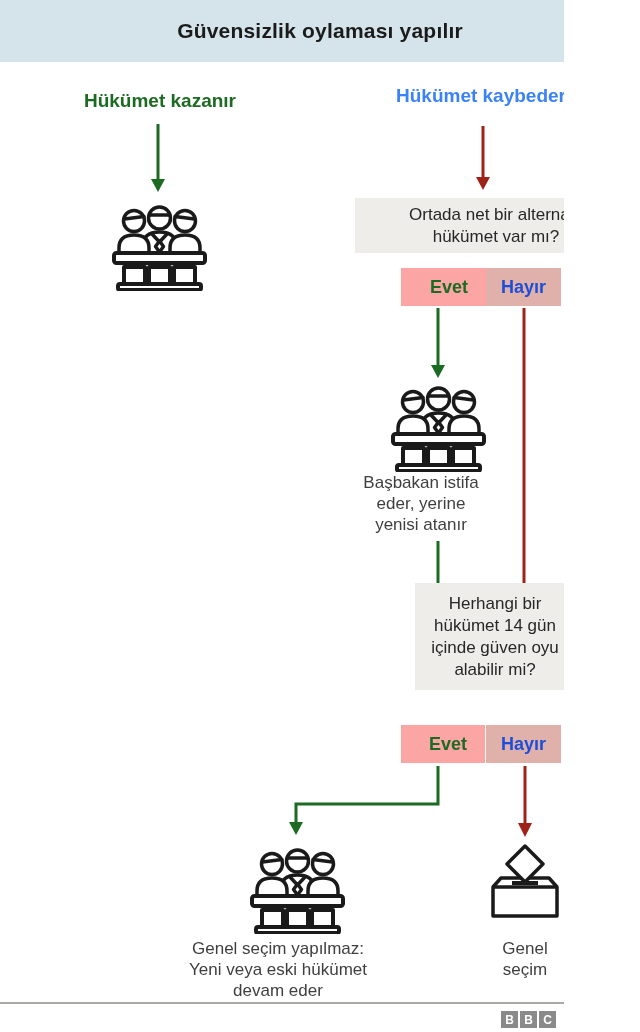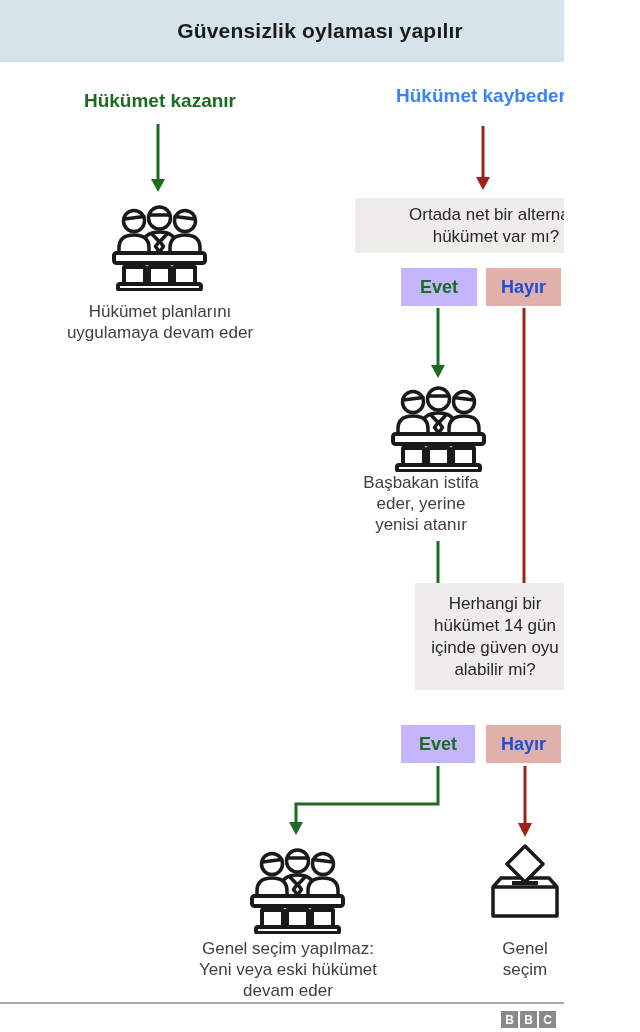--- a/index.html
+++ b/index.html
@@ -23,21 +23,21 @@
   .qbox{
     background:#efedea;color:#272727;font-size:17px;line-height:22px;
     display:flex;align-items:center;justify-content:center;text-align:center;
     white-space:pre-line;
     margin-left:15px;
   }
   .badge{
     display:flex;align-items:center;justify-content:center;
     font-size:18px;font-weight:bold;
   }
-  .badge.yes{background:#c4b5fd;color:#1d6b22;}
+  .badge.yes{background:#fca5a5;color:#1d6b22;padding-left:10px;}
   .badge.no{background:#e0b1ab;color:#1d4ed8;}
   .caption{
     font-size:17px;line-height:21px;color:#3f3f3f;text-align:center;
     white-space:pre-line;
   }
   .overlay{left:0;top:0;pointer-events:none;}
   .parliament .stroke{fill:#ffffff;stroke:#1a1a1a;stroke-linejoin:round;stroke-linecap:round;}
   .parliament .thin{fill:none;stroke:#1a1a1a;stroke-linejoin:round;stroke-linecap:round;}
   .parliament.faded .mid{stroke:#c9c9c9;}
   .divider{left:0;top:1002px;width:640px;height:2px;background:#aba9a6;}
@@ -117,22 +117,20 @@
       <path class="thin" d="M63,15.5 L82.5,18"></path>
     </g>
     <g stroke-width="4">
       <rect class="stroke" x="2" y="52" width="91" height="10" rx="2.5"></rect>
       <rect class="stroke" x="12" y="66" width="21" height="17"></rect>
       <rect class="stroke" x="37" y="66" width="21" height="17"></rect>
       <rect class="stroke" x="62" y="66" width="21" height="17"></rect>
       <rect class="stroke" x="6" y="83" width="83" height="6" rx="2"></rect>
     </g>
   </svg>
-  <div class="abs caption" style="left:30px;top:301px;width:260px;">Hükümet planlarını
-uygulamaya devam eder</div>
 
   <div class="abs qbox" style="left:340px;top:198px;width:282px;height:55px;">Ortada net bir alternatif
 hükümet var mı?</div>
   <div class="abs badge yes" style="left:401px;top:268px;width:76px;height:38px;">Evet</div>
   <div class="abs badge no" style="left:486px;top:268px;width:75px;height:38px;">Hayır</div>
 
   <svg class="abs parliament faded" style="left:391px;top:382px;" width="95" height="90" viewBox="0 0 95 90">
     <g class="mid" stroke-width="3.5">
       <path class="stroke" d="M31,54 L31,45 Q31,31 47.5,31 Q64,31 64,45 L64,54 Z"></path>
       <circle class="stroke" cx="47.5" cy="17" r="11"></circle>
@@ -184,21 +182,21 @@
       <path class="thin" d="M63,15.5 L82.5,18"></path>
     </g>
     <g stroke-width="4">
       <rect class="stroke" x="2" y="52" width="91" height="10" rx="2.5"></rect>
       <rect class="stroke" x="12" y="66" width="21" height="17"></rect>
       <rect class="stroke" x="37" y="66" width="21" height="17"></rect>
       <rect class="stroke" x="62" y="66" width="21" height="17"></rect>
       <rect class="stroke" x="6" y="83" width="83" height="6" rx="2"></rect>
     </g>
   </svg>
-  <div class="abs caption" style="left:158px;top:938px;width:260px;">Genel seçim yapılmaz:
+  <div class="abs caption" style="left:148px;top:938px;width:260px;">Genel seçim yapılmaz:
 Yeni veya eski hükümet
 devam eder</div>
 
   <svg class="abs" style="left:490px;top:843px;" width="70" height="76" viewBox="0 0 70 76">
     <g stroke="#1a1a1a" stroke-width="3.5" stroke-linejoin="round">
       <path d="M3,44 L11,35 L59,35 L67,44" fill="#ffffff"></path>
       <polygon points="35,3 53,21 35,39 17,21" fill="#ffffff"></polygon>
       <rect x="3" y="44" width="64" height="29" fill="#ffffff"></rect>
       <rect x="22" y="38" width="26" height="4" fill="#1a1a1a" stroke="none"></rect>
     </g>

